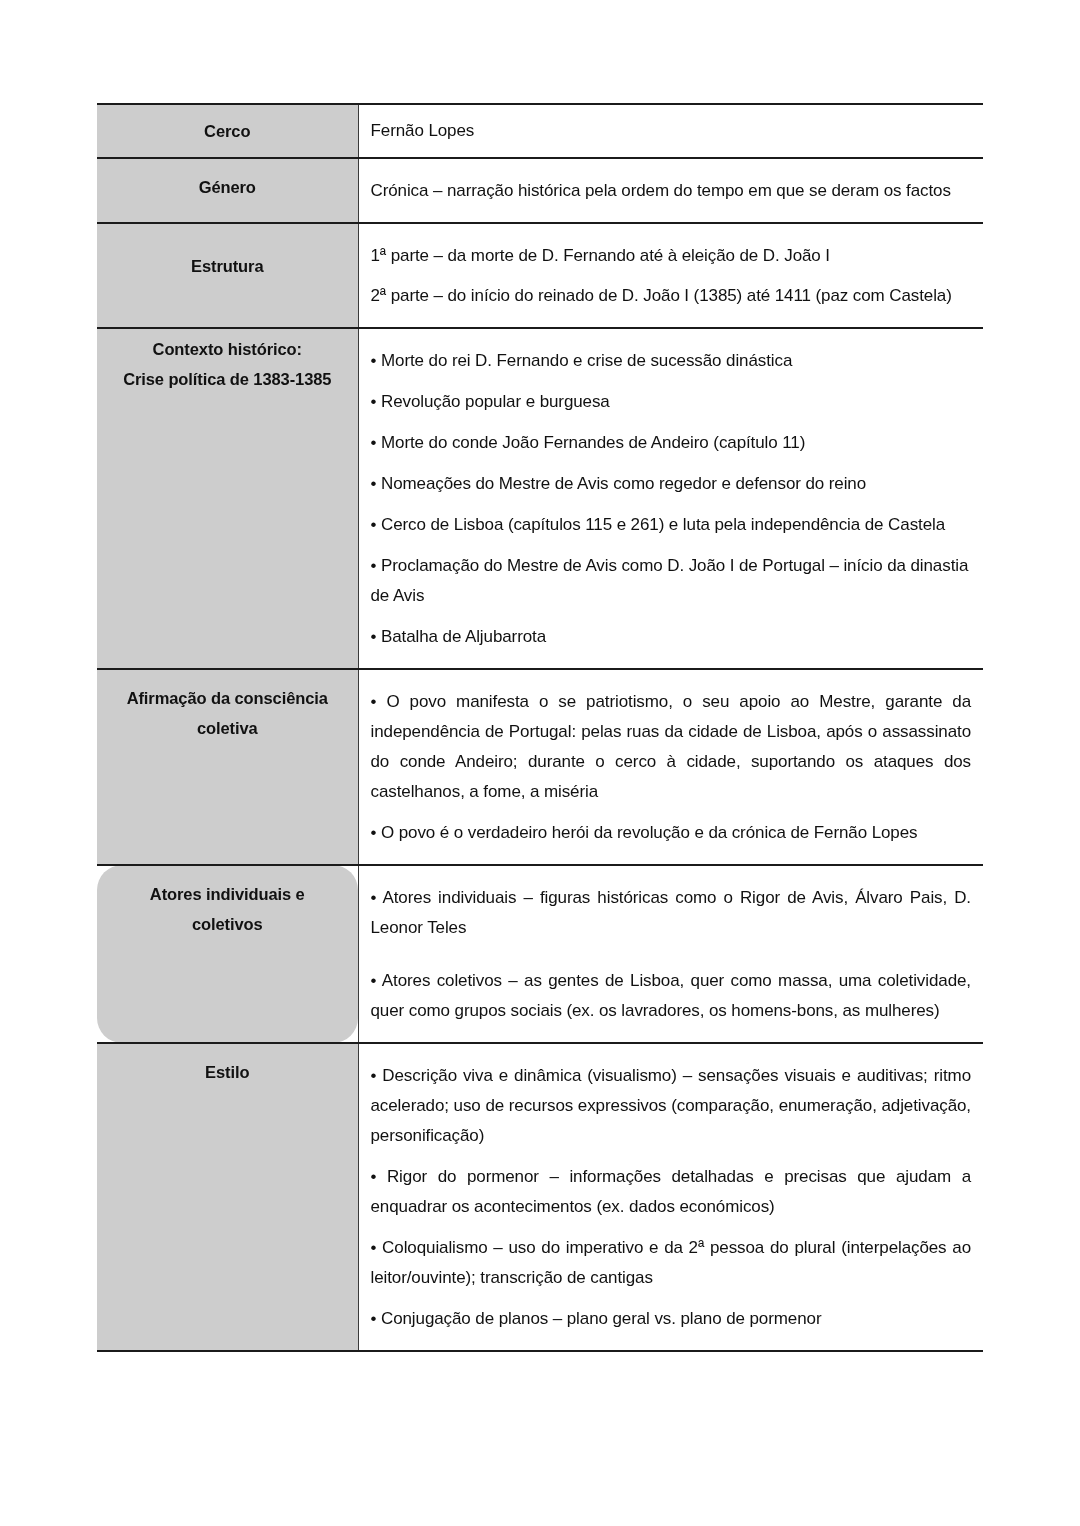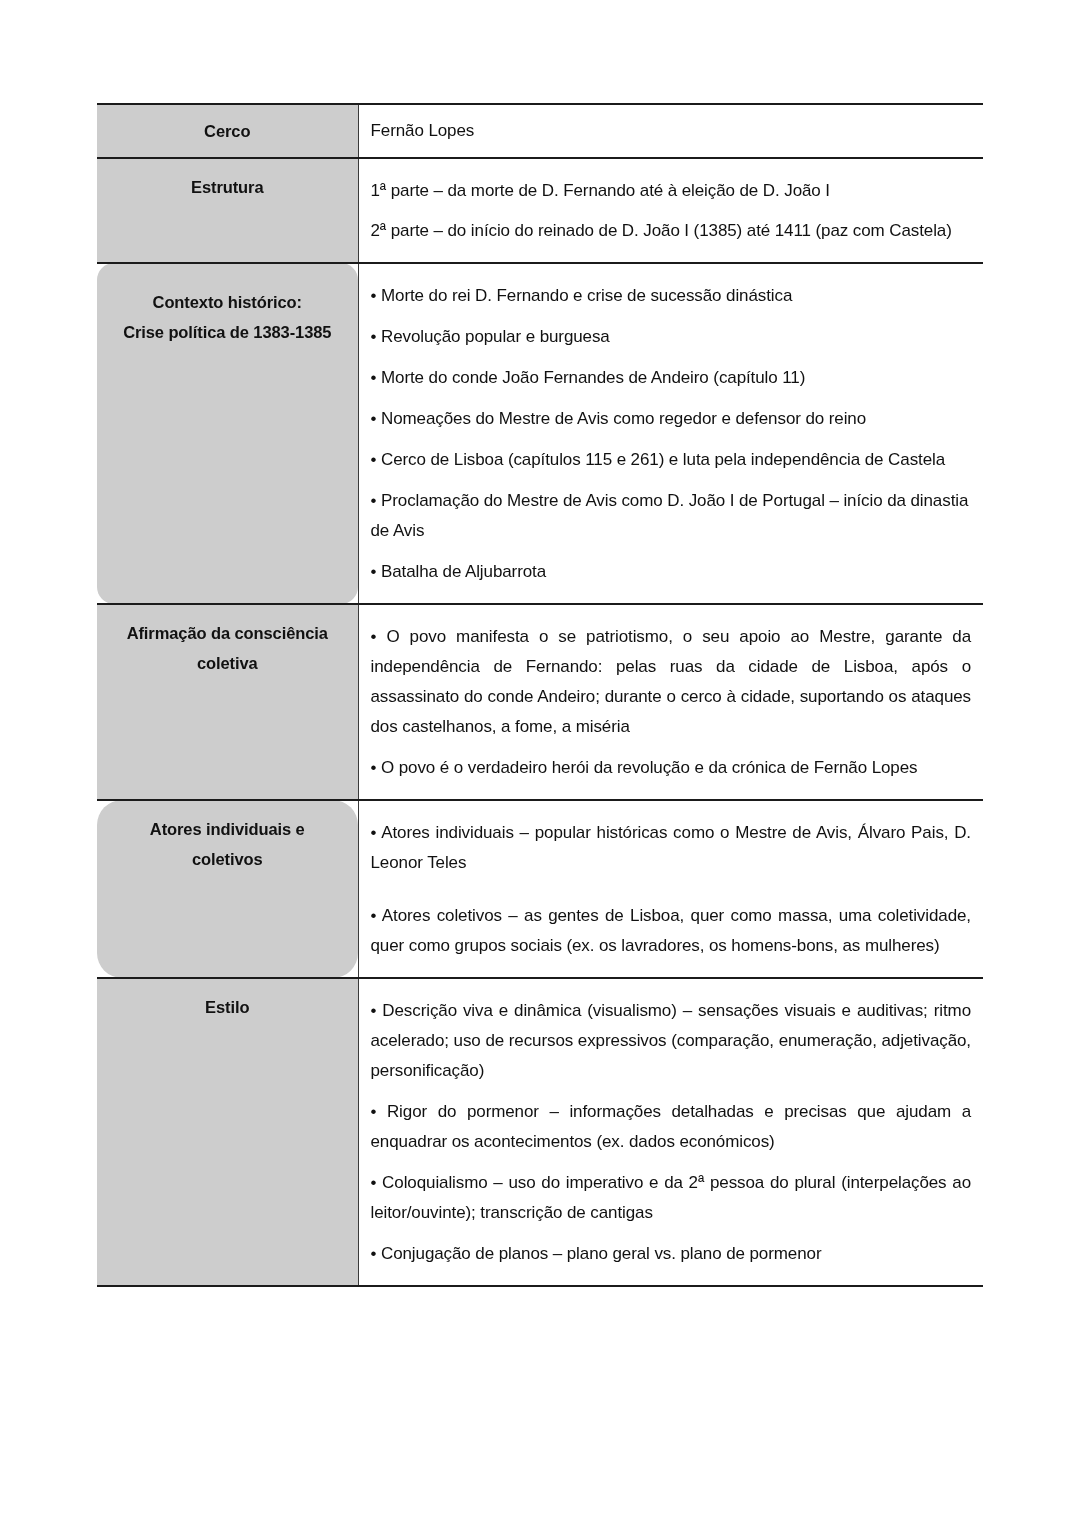--- a/index.html
+++ b/index.html
@@ -76,22 +76,22 @@
   }
   .para + .para { margin-top: 10px; }
 
   .para.justify { text-align: justify; text-justify: inter-word; }
   .para.justify-left { text-align: left; }
 
   
   tr.row-autor td { padding-top: 11px; padding-bottom: 11px; }
   tr.row-autor td.label-cell { padding-top: 11px; padding-bottom: 11px; }
 
-  tr.row-estrutura td.label-cell { padding-top: 13px; }
-  tr.row-contexto td.label-cell { padding-top: 23px; border-radius: 17px; }
+  tr.row-estrutura td.label-cell { padding-top: 27px; }
+  tr.row-contexto td.label-cell { padding-top: 5px; }
   tr.row-afirmacao td.label-cell { }
   tr.row-atores td.label-cell { padding-top: 13px; border-radius: 25px; }
   tr.row-estilo td.label-cell { padding-top: 13px; margin-left: 12px; }
 
   tr.row-contexto td.value-cell .para + .para { margin-top: 11px; }
   tr.row-estilo td.value-cell .para + .para { margin-top: 11px; }
   tr.row-atores td.value-cell .para + .para { margin-top: 23px; }
   tr.row-afirmacao td.value-cell .para + .para { margin-top: 11px; }
 </style>
 </head>
@@ -103,20 +103,28 @@
       <col class="label-col">
       <col class="value-col">
     </colgroup>
     <tbody>
         <tr class="row-autor">
           <td class="label-cell">
             <span class="label-line">Cerco</span>
           </td>
           <td class="value-cell">
             <p class="para justify-left">Fernão Lopes</p>
+          </td>
+        </tr>
+        <tr class="row-genero">
+          <td class="label-cell">
+            <span class="label-line">Género</span>
+          </td>
+          <td class="value-cell">
+            <p class="para justify-left">Crónica – narração histórica pela ordem do tempo em que se deram os factos</p>
           </td>
         </tr>
         <tr class="row-estrutura">
           <td class="label-cell">
             <span class="label-line">Estrutura</span>
           </td>
           <td class="value-cell">
             <p class="para justify-left">1ª parte – da morte de D. Fernando até à eleição de D. João I</p>
             <p class="para justify-left">2ª parte – do início do reinado de D. João I (1385) até 1411 (paz com Castela)</p>
           </td>
@@ -135,31 +143,31 @@
             <p class="para justify-left">• Proclamação do Mestre de Avis como D. João I de Portugal – início da dinastia de Avis</p>
             <p class="para justify-left">• Batalha de Aljubarrota</p>
           </td>
         </tr>
         <tr class="row-afirmacao">
           <td class="label-cell">
             <span class="label-line">Afirmação da consciência</span>
             <span class="label-line">coletiva</span>
           </td>
           <td class="value-cell">
-            <p class="para justify">• O povo manifesta o se patriotismo, o seu apoio ao Mestre, garante da independência de Fernando: pelas ruas da cidade de Lisboa, após o assassinato do conde Andeiro; durante o cerco à cidade, suportando os ataques dos castelhanos, a fome, a miséria</p>
+            <p class="para justify">• O povo manifesta o se patriotismo, o seu apoio ao Mestre, garante da independência de Portugal: pelas ruas da cidade de Lisboa, após o assassinato do conde Andeiro; durante o cerco à cidade, suportando os ataques dos castelhanos, a fome, a miséria</p>
             <p class="para justify">• O povo é o verdadeiro herói da revolução e da crónica de Fernão Lopes</p>
           </td>
         </tr>
         <tr class="row-atores">
           <td class="label-cell">
             <span class="label-line">Atores individuais e</span>
             <span class="label-line">coletivos</span>
           </td>
           <td class="value-cell">
-            <p class="para justify">• Atores individuais – popular históricas como o Mestre de Avis, Álvaro Pais, D. Leonor Teles</p>
+            <p class="para justify">• Atores individuais – figuras históricas como o Rigor de Avis, Álvaro Pais, D. Leonor Teles</p>
             <p class="para justify">• Atores coletivos – as gentes de Lisboa, quer como massa, uma coletividade, quer como grupos sociais (ex. os lavradores, os homens-bons, as mulheres)</p>
           </td>
         </tr>
         <tr class="row-estilo">
           <td class="label-cell">
             <span class="label-line">Estilo</span>
           </td>
           <td class="value-cell">
             <p class="para justify">• Descrição viva e dinâmica (visualismo) – sensações visuais e auditivas; ritmo acelerado; uso de recursos expressivos (comparação, enumeração, adjetivação, personificação)</p>
             <p class="para justify">• Rigor do pormenor – informações detalhadas e precisas que ajudam a enquadrar os acontecimentos (ex. dados económicos)</p>

